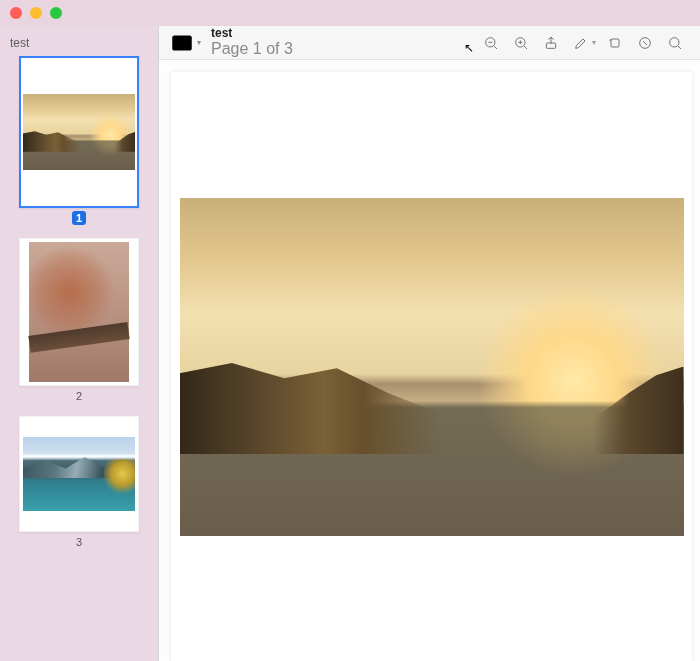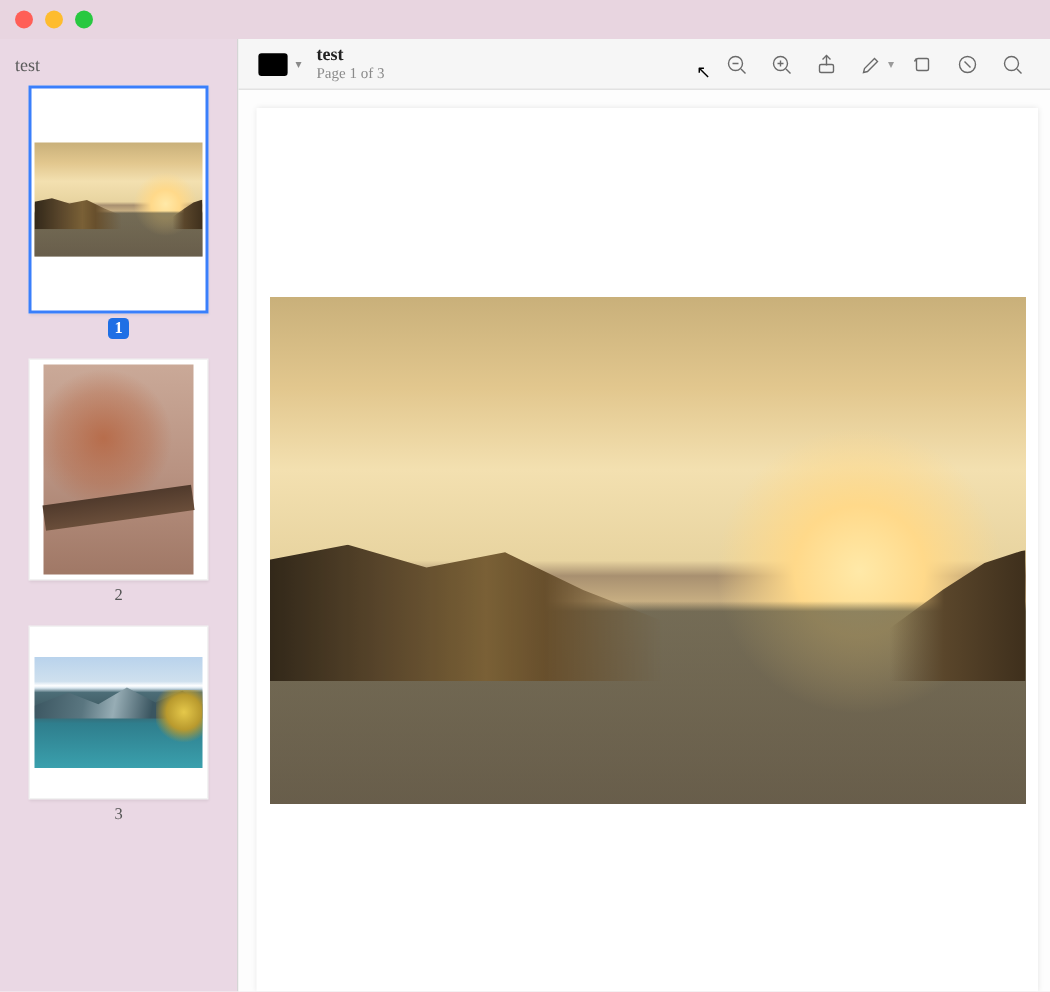--- a/index.html
+++ b/index.html
@@ -6,21 +6,21 @@
   html, body { width: 700px; height: 661px; overflow: hidden; font-family: -apple-system, "Helvetica Neue", Arial, sans-serif; }
   body { display: flex; flex-direction: column; background: #e8d5e0; }
 
   
   .titlebar { height: 26px; display: flex; align-items: center; padding-left: 10px; gap: 8px; }
   .dot { width: 12px; height: 12px; border-radius: 50%; }
   .dot.red { background: #ff5f57; }
   .dot.yellow { background: #febc2e; }
   .dot.green { background: #28c840; }
 
-  .main-row { display: flex; flex: 1; min-height: 0; font-family: Liberation Serif, serif; }
+  .main-row { display: flex; flex: 1; min-height: 0; }
 
   
   .sidebar { width: 158px; background: #ead8e4; padding: 10px 10px 0 10px; overflow: hidden; }
   .sb-title { font-size: 12px; color: #5b5b5b; font-weight: 500; margin-bottom: 6px; }
   .thumb-card { background: #fff; width: 120px; margin: 0 auto 4px auto; border: 1px solid rgba(0,0,0,.05); box-shadow: 0 1px 2px rgba(0,0,0,.08); display: flex; align-items: center; justify-content: center; }
   .thumb-card.selected { outline: 2px solid #3a7ffb; outline-offset: -2px; }
   .thumb-card.t1 { height: 152px; }
   .thumb-card.t2 { height: 148px; }
   .thumb-card.t3 { height: 116px; }
   .thumb-img { background: #777; }
@@ -30,21 +30,21 @@
   .thumb-label { text-align: center; font-size: 11px; color: #555; margin-bottom: 14px; }
   .thumb-label.badge span { background: #1f6fe5; color: #fff; border-radius: 3px; padding: 1px 4px; font-weight: 600; }
 
   
   .content { flex: 1; display: flex; flex-direction: column; background: #fcfcfc; border-left: 1px solid #d5d5d5; }
   .toolbar { height: 34px; display: flex; align-items: center; padding: 0 10px; border-bottom: 1px solid #e2e2e2; background: #f6f6f6; }
   .sb-toggle { width: 26px; height: 22px; display: flex; align-items: center; justify-content: center; color: #6a6a6a; }
   .chev { font-size: 8px; color: #8a8a8a; margin-left: 2px; }
   .title-block { margin-left: 10px; line-height: 1.1; }
   .title-block .t { font-size: 12px; font-weight: 600; color: #222; }
-  .title-block .s { font-size: 10px; color: #8a8a8a; }
+  .title-block .s { font-size: 16px; color: #8a8a8a; }
   .tspacer { flex: 1; }
   .tbtn { width: 30px; height: 22px; display: flex; align-items: center; justify-content: center; color: #6a6a6a; }
   .tbtn svg { width: 16px; height: 16px; stroke: currentColor; fill: none; stroke-width: 1.4; }
   .tbtn + .chev2 { font-size: 8px; color: #9a9a9a; margin-left: -4px; margin-right: 4px; }
 
   .cursor { position: absolute; left: 305px; top: 15px; font-size: 12px; color: #000; pointer-events: none; }
 
   .canvas { flex: 1; background: #fdfdfd; position: relative; overflow: hidden; }
   .page { position: absolute; left: 12px; top: 12px; right: 8px; bottom: 0; background: #fff; box-shadow: 0 0 4px rgba(0,0,0,.1); display: flex; align-items: center; justify-content: center; }
   .page-img { width: 504px; height: 338px; background: #888; }

